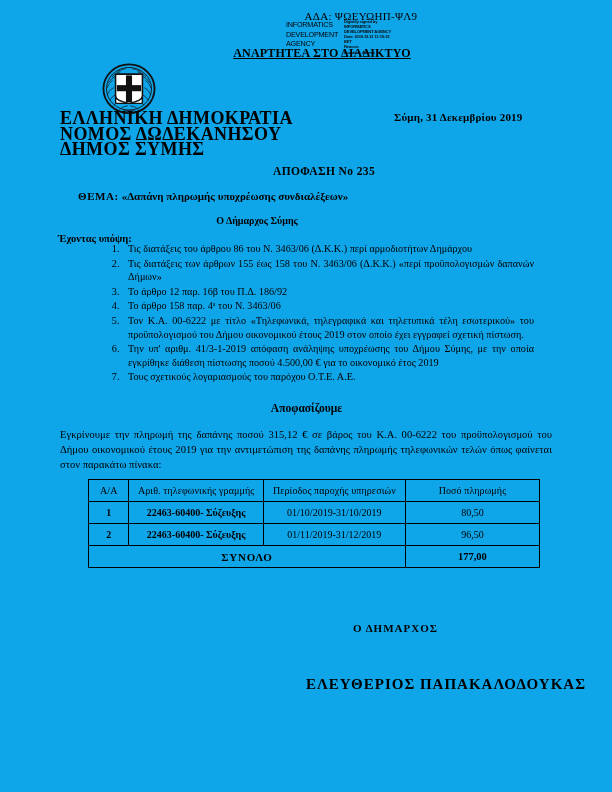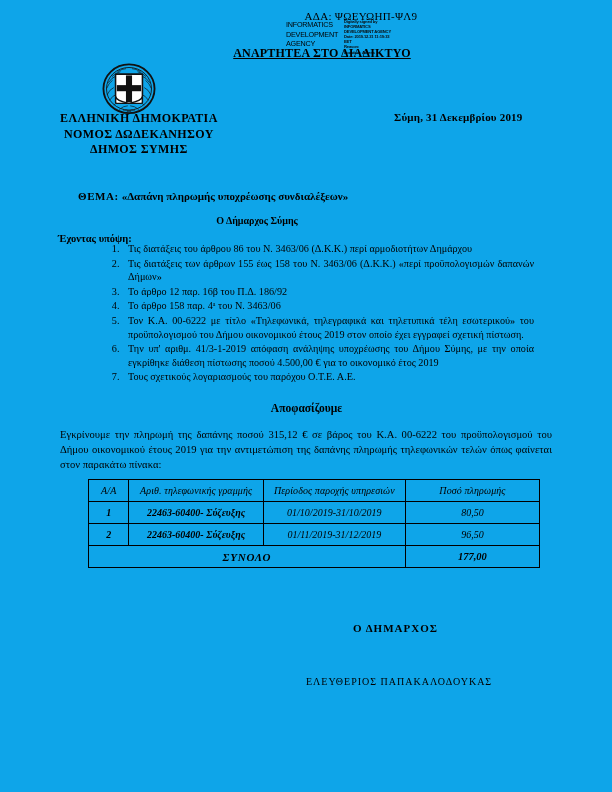--- a/index.html
+++ b/index.html
@@ -78,25 +78,24 @@
     left: 98px;
     width: 62px;
     height: 56px;
   }
 
   
   .authority {
     position: absolute;
     top: 111px;
     left: 60px;
-    font-size: 12px;
+    font-size: 18px;
     font-weight: bold;
     line-height: 15.5px;
     letter-spacing: 0.4px;
-    text-align: center;
   }
   .place-date {
     position: absolute;
     top: 111px;
     left: 394px;
     font-size: 11px;
     font-weight: bold;
     letter-spacing: 0.2px;
   }
 
@@ -182,21 +181,20 @@
   }
 
   
   table.payments {
     position: absolute;
     top: 479px;
     left: 88px;
     width: 452px;
     border-collapse: collapse;
     font-size: 10px;
-    font-style: italic;
   }
   table.payments th,
   table.payments td {
     border: 1px solid #000000;
     padding: 3px 2px;
     text-align: center;
     vertical-align: middle;
     height: 15px;
   }
   table.payments th {
@@ -224,22 +222,22 @@
     left: 345px;
     font-size: 11px;
     font-weight: bold;
     letter-spacing: 1px;
     margin-left: 8px;
   }
   .sig-name {
     position: absolute;
     top: 676px;
     left: 306px;
-    font-size: 10px;
-    font-weight: normal;
+    font-size: 15px;
+    font-weight: bold;
     letter-spacing: 1px;
   }
 </style>
 </head>
 <body>
 
 <div class="page">
 
   <div class="ada-line">
     <span class="ada-code">ΑΔΑ: ΨΩΕΥΩΗΠ-ΨΛ9</span>
@@ -292,20 +290,23 @@
     </svg>
   </div>
 
   <div class="authority">
     <div>ΕΛΛΗΝΙΚΗ ΔΗΜΟΚΡΑΤΙΑ</div>
     <div>ΝΟΜΟΣ ΔΩΔΕΚΑΝΗΣΟΥ</div>
     <div>ΔΗΜΟΣ ΣΥΜΗΣ</div>
   </div>
   <div class="place-date">Σύμη, 31 Δεκεμβρίου 2019</div>
 
+  <div class="decision-no">
+    <span>ΑΠΟΦΑΣΗ Νο 235</span>
+  </div>
 
   <div class="thema">
     <span class="thema-label">ΘΕΜΑ:</span>
     <span class="thema-text">«Δαπάνη πληρωμής υποχρέωσης συνδιαλέξεων»</span>
   </div>
 
   <div class="mayor-line">
     <span>Ο Δήμαρχος Σύμης</span>
   </div>
 

